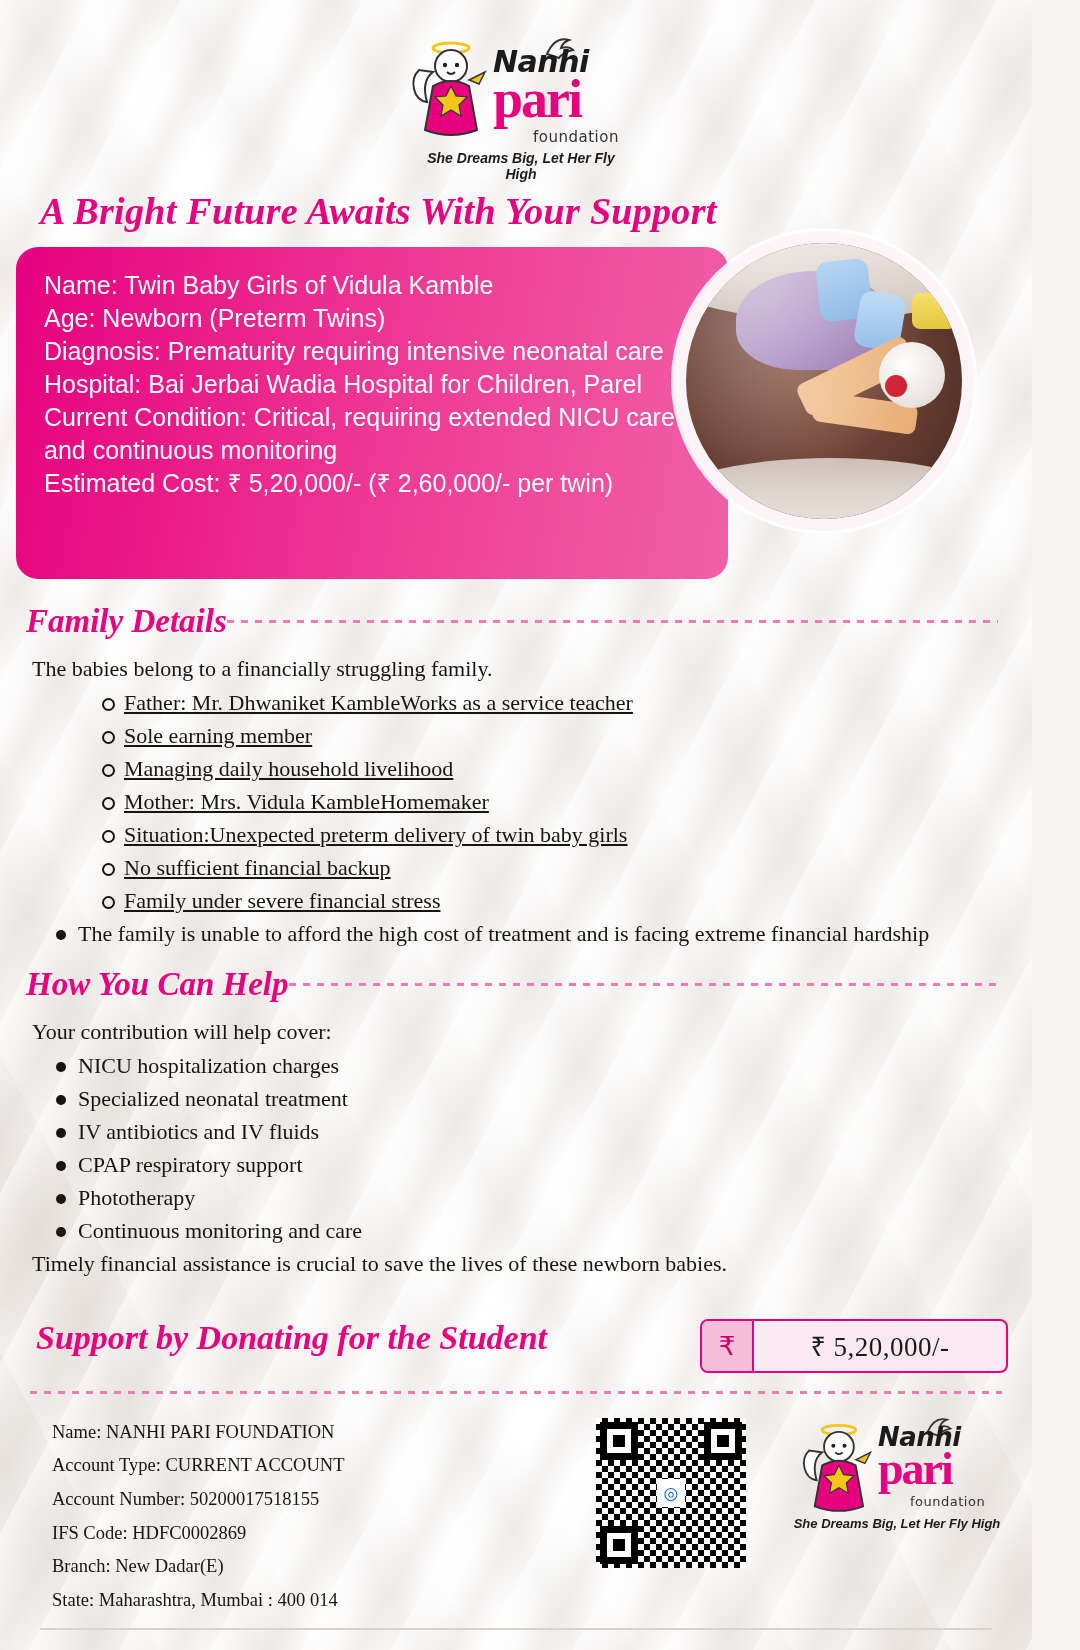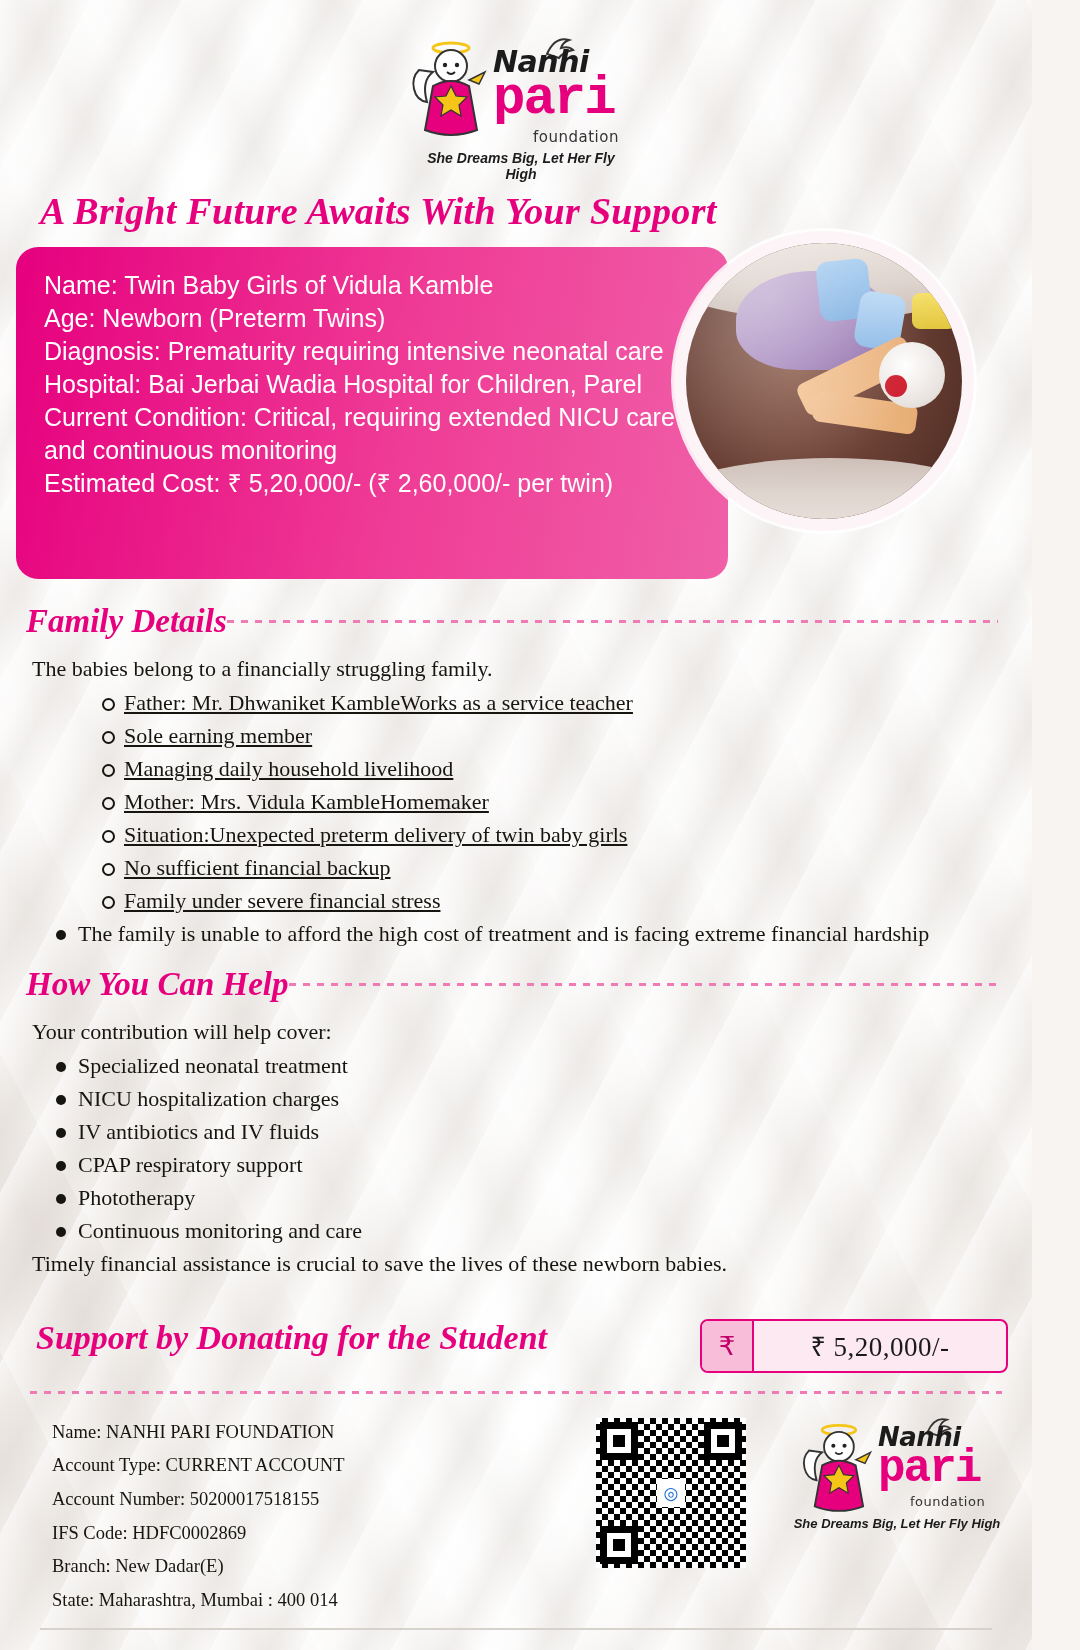--- a/index.html
+++ b/index.html
@@ -50,21 +50,21 @@
     font-family: "DejaVu Sans", sans-serif;
     font-weight: bold;
     font-style: italic;
     font-size: 30px;
     color: #1b1b1b;
     letter-spacing: -0.5px;
   }
   .logo-text-pari {
     position: absolute;
     left: 92px; top: 38px;
-    font-family: Liberation Mono, monospace;
+    font-family: Liberation Serif, serif;
     font-weight: bold;
     font-size: 54px;
     color: #e6007e;
     letter-spacing: -2px;
     line-height: 1;
   }
   .logo-text-foundation {
     position: absolute;
     left: 132px; top: 94px;
     font-family: "DejaVu Sans", sans-serif;
@@ -461,22 +461,22 @@
   <ul class="solid">
     <li>The family is unable to afford the high cost of treatment and is facing extreme financial hardship</li>
   </ul>
 
   <div class="section-head" style="margin-top:16px">
     <h2>How You Can Help</h2>
     <div class="dash-rule"></div>
   </div>
   <div class="lead body-text">Your contribution will help cover:</div>
   <ul class="solid">
+    <li>NICU hospitalization charges</li>
     <li>Specialized neonatal treatment</li>
-    <li>NICU hospitalization charges</li>
     <li>IV antibiotics and IV fluids</li>
     <li>CPAP respiratory support</li>
     <li>Phototherapy</li>
     <li>Continuous monitoring and care</li>
   </ul>
   <div class="note body-text">Timely financial assistance is crucial to save the lives of these newborn babies.</div>
 
   <div class="donate-row">
     <div class="donate-title">Support by Donating for the Student</div>
     <div class="amount-box">

